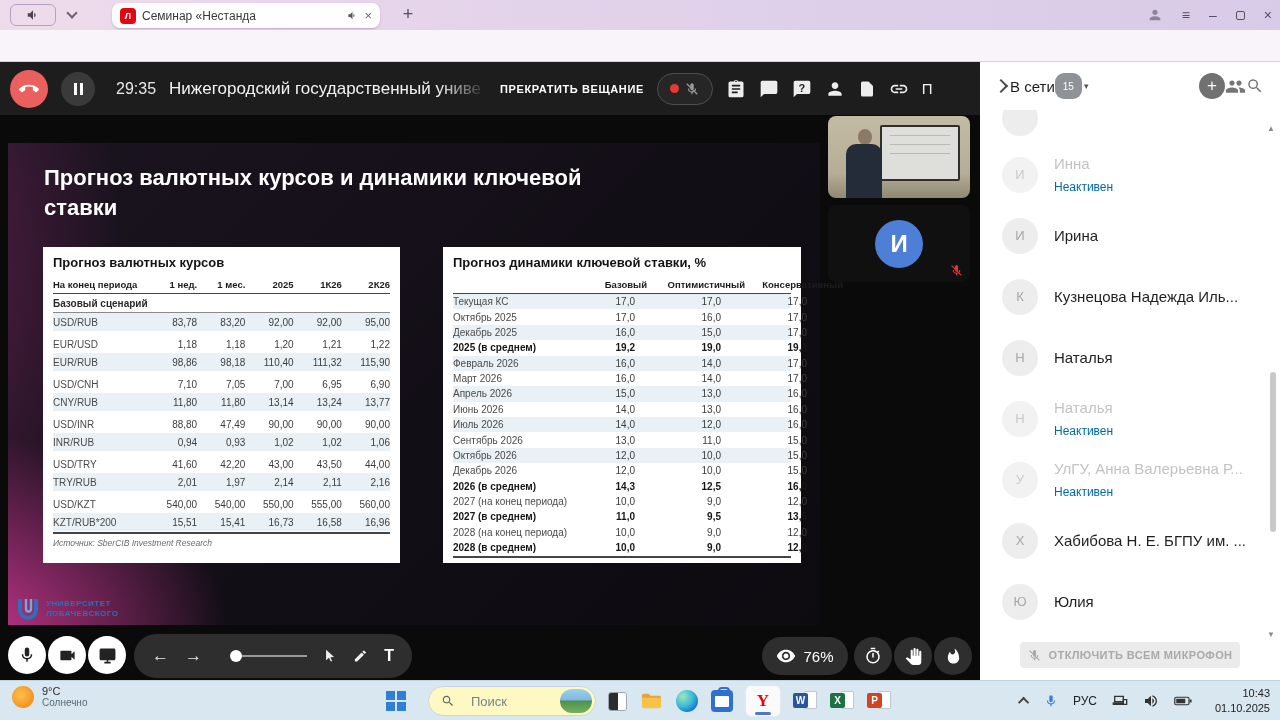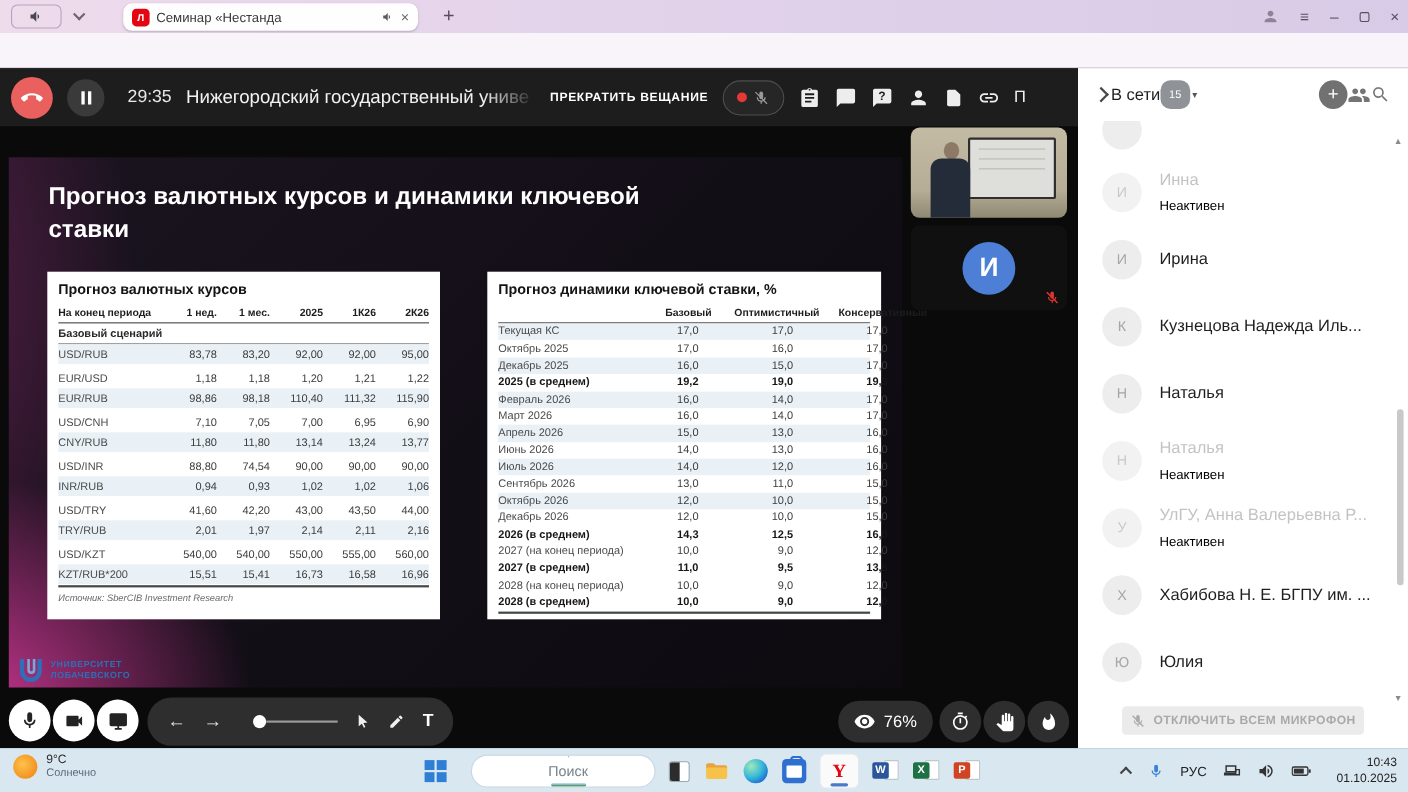--- a/index.html
+++ b/index.html
@@ -156,21 +156,21 @@
   .add-btn { width:26px; height:26px; border-radius:50%; background:#717171; color:#fff; font-size:17px;
     display:flex; align-items:center; justify-content:center; }
   .sb-ico { color:#757575; }
   .partial-avatar { position:absolute; top:38px; left:22px; width:36px; height:36px; border-radius:50%;
     background:#ededed; z-index:1; }
   .p-list { position:absolute; top:48px; bottom:56px; left:0; right:10px; overflow:hidden; padding-top:34px; z-index:1; }
   .p-item { height:61px; display:flex; align-items:center; gap:16px; padding-left:22px; }
   .p-avatar { width:36px; height:36px; border-radius:50%; background:#ededed; color:#a6a6a6; font-size:13px;
     display:flex; align-items:center; justify-content:center; flex:0 0 auto; }
   .p-name { font-size:15px; color:#1f1f1f; white-space:nowrap; }
-  .p-status { font-size:12px; color:#000000; margin-top:8px; }
+  .p-status { font-size:12px; color:#0369a1; margin-top:8px; }
   .p-item.inactive .p-name { color:#c3c3c3; }
   .p-item.inactive .p-avatar { color:#c9c9c9; background:#f2f2f2; }
   .mute-btn { position:absolute; left:40px; right:40px; bottom:12px; height:26px; background:#ebebeb;
     border-radius:4px; color:#a9a9a9; font-size:11px; font-weight:bold; letter-spacing:.4px; z-index:3;
     display:flex; align-items:center; justify-content:center; gap:8px; }
   .scroll-up { position:absolute; right:5px; top:62px; font-size:8px; color:#8a8a8a; z-index:3; }
   .scroll-thumb { position:absolute; right:4px; top:310px; width:6px; height:160px; border-radius:3px;
     background:#c9c9c9; z-index:3; }
   .scroll-down { position:absolute; right:5px; top:568px; font-size:8px; color:#8a8a8a; z-index:3; }
 
@@ -184,22 +184,22 @@
   .taskbar { position:absolute; left:0; top:680px; width:1280px; height:40px; background:#d9e7f1;
     border-top:1px solid #c2d4e2; }
   .weather { position:absolute; left:12px; top:4px; display:flex; align-items:center; gap:8px; }
   .sun { width:22px; height:22px; border-radius:50%;
     background:radial-gradient(circle at 40% 40%, #ffc24a, #f08c1c 80%); }
   .weather-temp { font-size:11px; color:#2b2b2b; }
   .weather-desc { font-size:10px; color:#5a6a76; }
   .win-logo { position:absolute; left:386px; top:10px; width:20px; height:20px; display:grid;
     grid-template-columns:9px 9px; grid-template-rows:9px 9px; gap:2px; }
   .win-logo i { background:#2f7fd6; }
-  .search-pill { position:absolute; left:428px; top:5px; width:168px; height:30px; background:#ffffff;
-    border:1px solid #c7d7e4; border-radius:15px; display:flex; align-items:center; gap:4px; padding:0 3px 0 12px;flex-direction:column; }
+  .search-pill { position:absolute; left:428px; top:5px; width:168px; height:30px; background:#fef9c3;
+    border:1px solid #c7d7e4; border-radius:15px; display:flex; align-items:center; gap:16px; padding:0 3px 0 12px; }
   .search-pill .sp-txt { font-size:13px; color:#76828c; flex:1; }
   .sp-img { width:32px; height:24px; border-radius:12px;
     background:linear-gradient(180deg,#9fd0ee 0%, #7fb8e2 45%, #4f9150 50%, #77b060 100%); }
   .apps { position:absolute; left:608px; top:4px; display:flex; align-items:center; gap:13px; height:32px; }
   .taskview { width:19px; height:19px; border:1px solid #9aa7b1; border-radius:3px; overflow:hidden; display:flex; }
   .taskview i:first-child { width:50%; background:#2c2c2c; }
   .taskview i:last-child { width:50%; background:#fff; }
   .edge { width:22px; height:22px; border-radius:50%;
     background:radial-gradient(circle at 32% 30%, #9fe8b9, #35b7d9 48%, #1d6fd0 78%); }
   .store { width:22px; height:22px; border-radius:4px; background:#2f6fd0; position:relative; }
@@ -411,21 +411,21 @@
                 <span class="t-num">11,80</span>
                 <span class="t-num">11,80</span>
                 <span class="t-num">13,14</span>
                 <span class="t-num">13,24</span>
                 <span class="t-num">13,77</span>
               </div>
               <div class="t-gap"></div>
               <div class="t-row">
                 <span class="t-label">USD/INR</span>
                 <span class="t-num">88,80</span>
-                <span class="t-num">74,54</span>
+                <span class="t-num">47,49</span>
                 <span class="t-num">90,00</span>
                 <span class="t-num">90,00</span>
                 <span class="t-num">90,00</span>
               </div>
               <div class="t-row shade">
                 <span class="t-label">INR/RUB</span>
                 <span class="t-num">0,94</span>
                 <span class="t-num">0,93</span>
                 <span class="t-num">1,02</span>
                 <span class="t-num">1,02</span>

